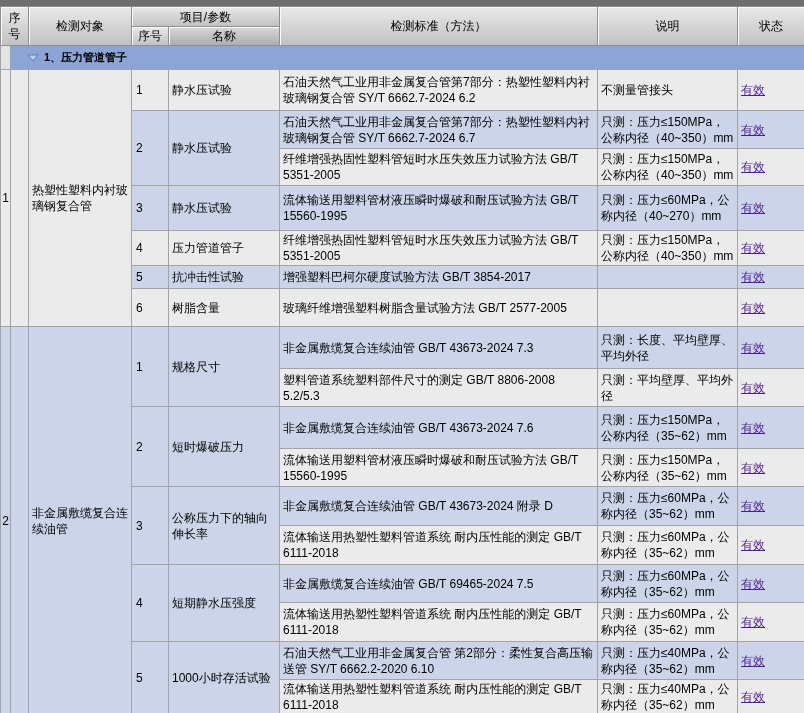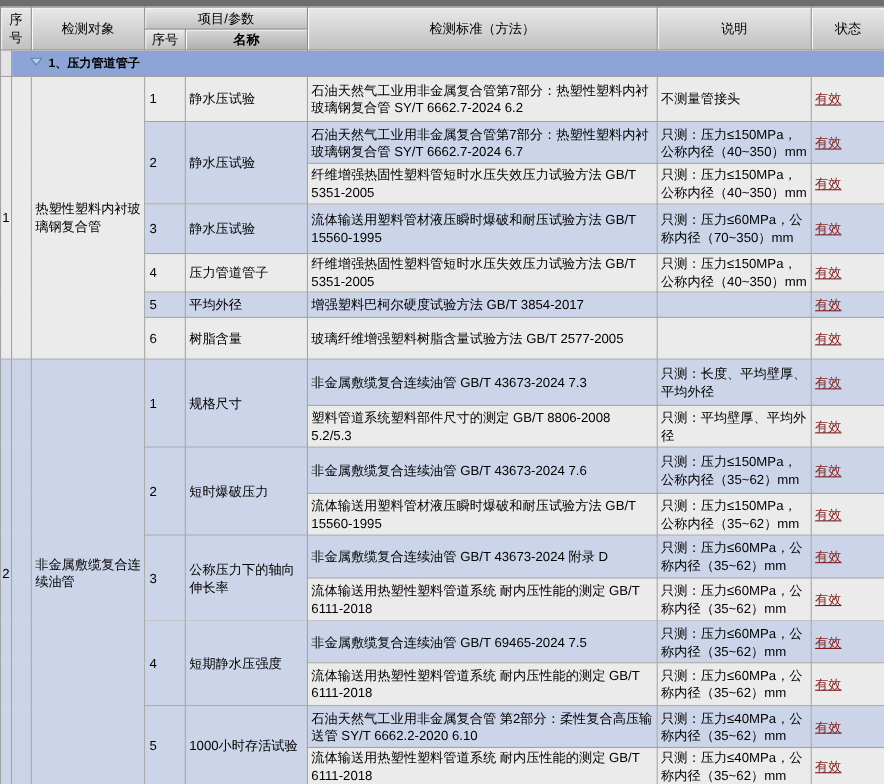--- a/index.html
+++ b/index.html
@@ -1,29 +1,29 @@
 <!DOCTYPE html>
 <html><head>
 <meta charset="utf-8">
 <style>
   html,body{margin:0;padding:0;}
   .screen{width:804px;height:713px;overflow:hidden;background:#fff;font-family:"Liberation Sans",sans-serif;}
   .topbar{height:6px;background:#6e6e6e;}
   table.grid{border-collapse:collapse;table-layout:fixed;width:804px;font-size:12px;line-height:16px;color:#000;}
   .grid th{font-weight:normal;text-align:center;background:linear-gradient(#e8e8e8,#c0c0c0);
     border:1px solid #8f8f8f;box-shadow:inset 1px 1px 0 #fafafa;padding:1px 2px;overflow:hidden;}
-  .grid th.dark{background:linear-gradient(#d6d6d6,#adadad);font-weight:bold;}
+  .grid th.dark{background:linear-gradient(#d6d6d6,#adadad);}
   .grid td{border:1px solid #a3a3a3;vertical-align:middle;padding:1px 3px;overflow:hidden;
     overflow-wrap:break-word;}
   td.cw{background:#ebebeb;}
   td.cb{background:#cbd4e8;}
   td.oseq{text-align:center;padding:0;}
   td.pseq{padding-left:4px;}
   td.status{padding-left:3px;}
-  a.statuslink{color:#7f1d1d;text-decoration:underline;cursor:pointer;}
+  a.statuslink{color:#4c1d95;text-decoration:underline;cursor:pointer;}
   tr.grp{height:24px;}
   td.grp-gutter{background:#e3e3e3;padding:0;}
   td.grp-cell{background:#8da4d6;font-weight:bold;font-size:11px;padding:2px 2px 2px 16px;}
   .tri{display:inline-block;vertical-align:middle;margin-right:5px;margin-top:-2px;}
 </style>
 </head>
 <body>
 
 <div class="screen">
   <div class="topbar"></div>
@@ -81,33 +81,33 @@
       </tr>
       <tr style="height:37px">
         <td class="cw">纤维增强热固性塑料管短时水压失效压力试验方法 GB/T 5351-2005</td>
         <td class="cw">只测：压力≤150MPa，公称内径（40~350）mm</td>
         <td class="cw status"><a class="statuslink">有效</a></td>
       </tr>
       <tr style="height:45px">
         <td class="cb pseq">3</td>
         <td class="cb">静水压试验</td>
         <td class="cb">流体输送用塑料管材液压瞬时爆破和耐压试验方法 GB/T 15560-1995</td>
-        <td class="cb">只测：压力≤60MPa，公称内径（70~350）mm</td>
+        <td class="cb">只测：压力≤60MPa，公称内径（40~270）mm</td>
         <td class="cb status"><a class="statuslink">有效</a></td>
       </tr>
       <tr style="height:34px">
         <td class="cw pseq">4</td>
         <td class="cw">压力管道管子</td>
         <td class="cw">纤维增强热固性塑料管短时水压失效压力试验方法 GB/T 5351-2005</td>
         <td class="cw">只测：压力≤150MPa，公称内径（40~350）mm</td>
         <td class="cw status"><a class="statuslink">有效</a></td>
       </tr>
       <tr style="height:23px">
         <td class="cb pseq">5</td>
-        <td class="cb">平均外径</td>
+        <td class="cb">抗冲击性试验</td>
         <td class="cb">增强塑料巴柯尔硬度试验方法 GB/T 3854-2017</td>
         <td class="cb"></td>
         <td class="cb status"><a class="statuslink">有效</a></td>
       </tr>
       <tr style="height:38px">
         <td class="cw pseq">6</td>
         <td class="cw">树脂含量</td>
         <td class="cw">玻璃纤维增强塑料树脂含量试验方法 GB/T 2577-2005</td>
         <td class="cw"></td>
         <td class="cw status"><a class="statuslink">有效</a></td>

